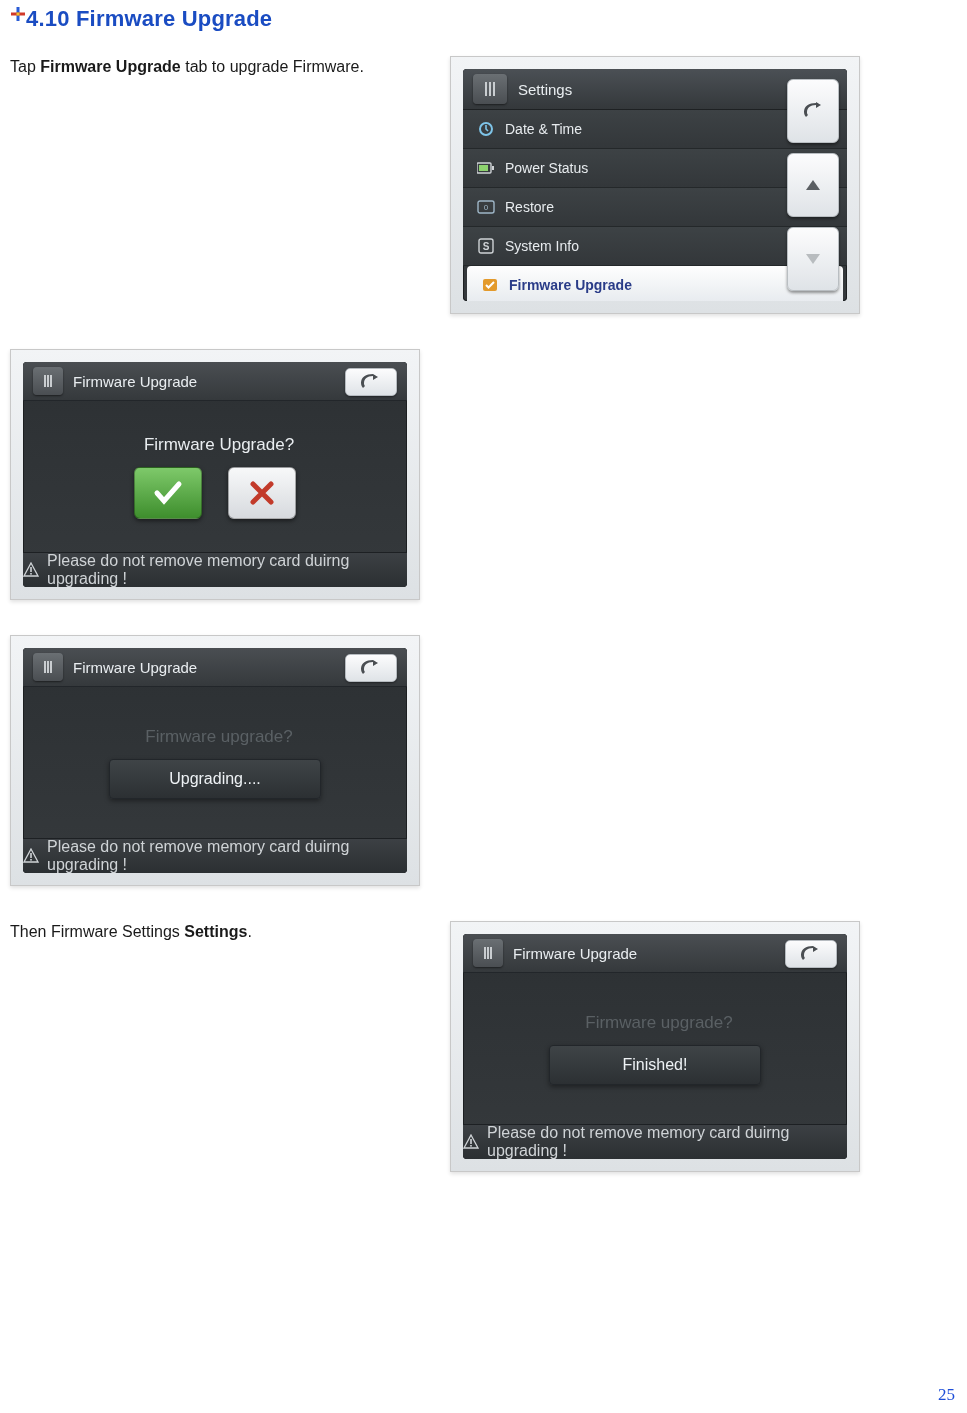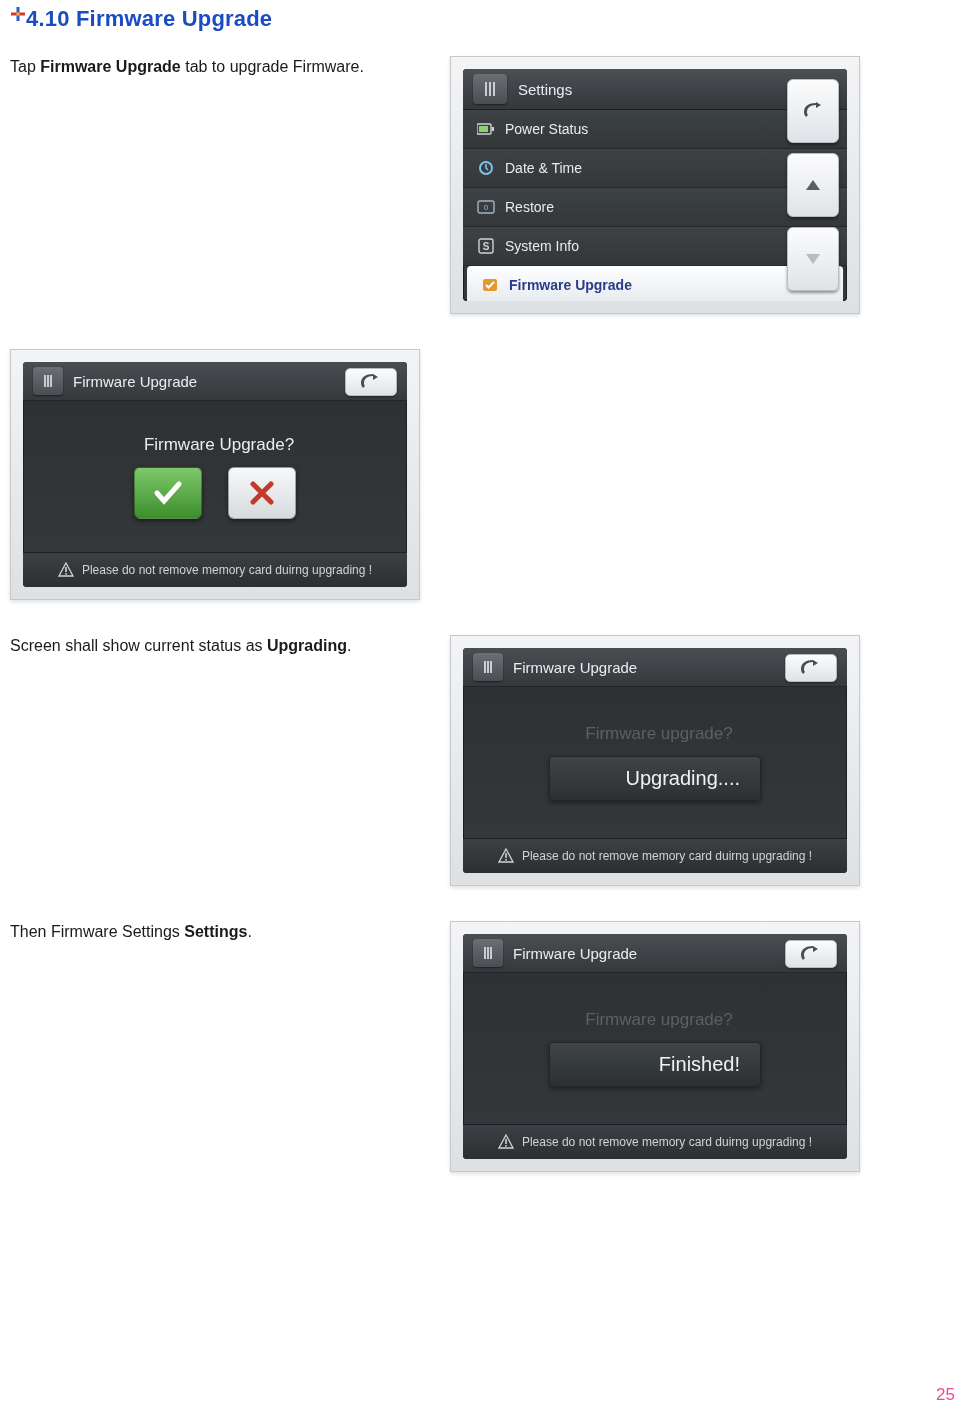--- a/index.html
+++ b/index.html
@@ -165,35 +165,35 @@
     display:flex;align-items:center;justify-content:center;
     box-shadow:0 2px 4px rgba(0,0,0,.5);
     border:1px solid rgba(0,0,0,.3);
   }
   .dlg-btn.ok{background:linear-gradient(#7ec96a,#3e8e2d);}
   .dlg-btn.cancel{background:linear-gradient(#f7f8f9,#d7dade);}
   .status-box{
     min-width:170px;padding:10px 20px;
     background:linear-gradient(#3f4447,#2c3033);
     border:1px solid #22262a;border-radius:4px;
-    color:#eef2f5;font-size:20px;text-align:right;
+    color:#eef2f5;font-size:16px;text-align:center;
     box-shadow:0 2px 5px rgba(0,0,0,.4);
   }
   .dlg-footer{
     position:absolute;left:0;right:0;bottom:0;height:34px;
     background:linear-gradient(#3c4044,#2b2f32);
     display:flex;align-items:center;justify-content:center;gap:8px;
-    color:#cfd3d6;font-size:12px;
+    color:#cfd3d6;font-size:16px;
     border-top:1px solid #1d2023;
   }
   .warn-icon{width:16px;height:16px;flex:none;}
   
   .page-num{
     position:absolute;right:12px;bottom:8px;
-    font-size:17px;color:#ec4899;
+    font-size:17px;color:#1d4ed8;font-family:Liberation Serif, serif;
   }
 </style>
 </head>
 <body>
 
 <div class="heading-row">
   <span class="bullet-icon">
     <svg width="16" height="16" viewBox="0 0 16 16">
       <rect x="6.5" y="1" width="3" height="14" fill="#2a5cd6"></rect>
       <rect x="1" y="6.5" width="14" height="3" fill="#d23a2a"></rect>
@@ -212,36 +212,36 @@
 
   <div class="device shot1">
     <div class="device-inner">
       <div class="settings-header">
         <div class="pull-tab"></div>
         <span>Settings</span>
       </div>
 
       <div class="list-item">
         <span class="li-icon">
+          <svg width="16" height="16" viewBox="0 0 16 16">
+                <circle cx="8" cy="8" r="6" fill="none" stroke="#7ec4e8" stroke-width="2"></circle>
+                <path d="M8 4v4l2 2" stroke="#7ec4e8" stroke-width="1.6" fill="none"></path>
+              </svg>
+        </span>
+        <span>Date &amp; Time</span>
+      </div>
+      <div class="list-item">
+        <span class="li-icon">
           <svg width="18" height="12" viewBox="0 0 18 12">
                 <rect x="0" y="1" width="14" height="10" rx="1" fill="none" stroke="#cfd3d6" stroke-width="1.4"></rect>
                 <rect x="15" y="4" width="2" height="4" fill="#cfd3d6"></rect>
                 <rect x="2" y="3" width="9" height="6" fill="#8dd26e"></rect>
               </svg>
         </span>
         <span>Power Status</span>
-      </div>
-      <div class="list-item">
-        <span class="li-icon">
-          <svg width="16" height="16" viewBox="0 0 16 16">
-                <circle cx="8" cy="8" r="6" fill="none" stroke="#7ec4e8" stroke-width="2"></circle>
-                <path d="M8 4v4l2 2" stroke="#7ec4e8" stroke-width="1.6" fill="none"></path>
-              </svg>
-        </span>
-        <span>Date &amp; Time</span>
       </div>
       <div class="list-item">
         <span class="li-icon">
           <svg width="18" height="14" viewBox="0 0 18 14">
                 <rect x="1" y="1" width="16" height="12" rx="2" fill="none" stroke="#9fb7c8" stroke-width="1.4"></rect>
                 <text x="9" y="10" text-anchor="middle" font-size="8" fill="#9fb7c8" font-family="Arial">0</text>
               </svg>
         </span>
         <span>Restore</span>
       </div>
@@ -322,23 +322,20 @@
                 <rect x="7.2" y="11" width="1.6" height="1.6" fill="#cfd3d6"></rect>
               </svg>
         </span>
         <span>Please do not remove memory card duirng upgrading !</span>
       </div>
     </div>
   </div>
 </div>
 
 <div class="step">
-  <div class="step-text">
-    <span>Screen shall show current status as </span><b>Upgrading</b><span>.</span>
-  </div>
 
   <div class="device dlg-shot">
     <div class="device-inner">
       <div class="dlg-header">
         <div class="pull-tab"></div>
         <span>Firmware Upgrade</span>
         <div class="dlg-back-btn">
           <svg width="22" height="16" viewBox="0 0 22 16">
                 <path d="M13 2c-6 0-9 3-9 7 0 1 0 2 1 3l-2 2c-1-1-2-3-2-5 0-6 5-9 12-9V0l5 3-5 3V2z" fill="#4a4e52"></path>
               </svg>

